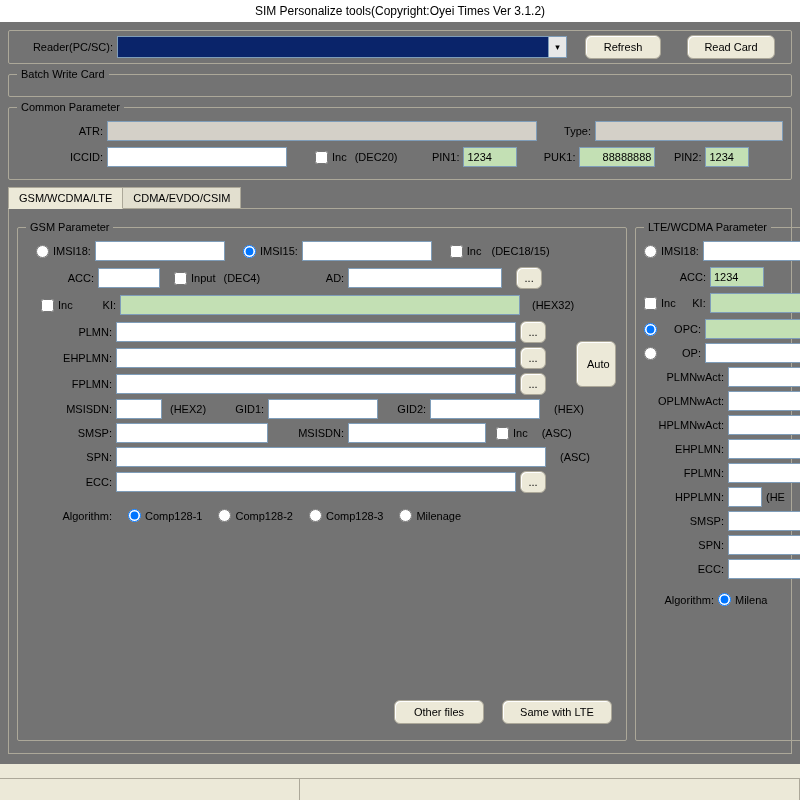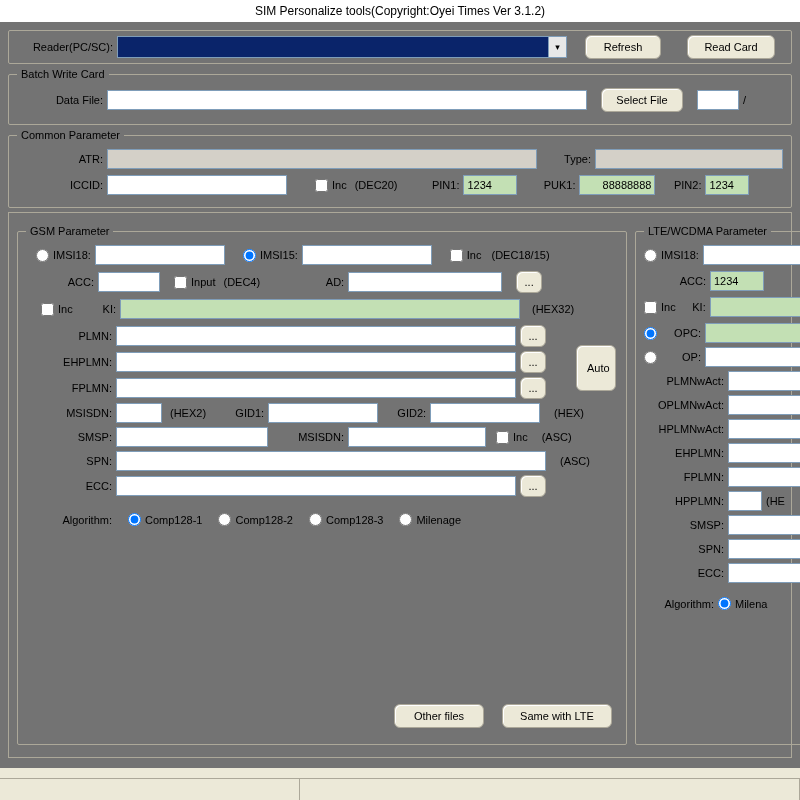--- a/index.html
+++ b/index.html
@@ -157,29 +157,20 @@
       <div class="dropdown-btn"></div>
     </div>
     <div style="width:10px;"></div>
     <button class="btn" style="width:76px;">Refresh</button>
     <div style="width:18px;"></div>
     <button class="btn" style="width:88px;">Read Card</button>
   </div>
 
   <fieldset class="group">
     <legend>Batch Write Card</legend>
-    <div class="row">
-      <span class="label-right" style="width:86px;">Data File:</span>
-      <input type="text" class="textbox" style="flex: 0 0 480px;" value="">
-      <div style="width:6px;"></div>
-      <button class="btn" style="width:82px;">Select File</button>
-      <div style="width:6px;"></div>
-      <input type="text" class="textbox" style="width: 42px;">
-      <span>/</span>
-    </div>
   </fieldset>
 
   <fieldset class="group">
     <legend>Common Parameter</legend>
     <div class="row">
       <span class="label-right" style="width:86px;">ATR:</span>
       <input type="text" class="textbox gray" style="flex: 0 0 430px;" value="">
       <span class="label-right" style="width:50px;">Type:</span>
       <input type="text" class="textbox gray" style="flex: 1 1 0%;" value="">
     </div>
@@ -194,20 +185,24 @@
       <span style="margin-left:4px;">(DEC20)</span>
       <span class="label-right" style="width:58px;">PIN1:</span>
       <input type="text" class="textbox green" style="width: 54px;" value="1234">
       <span class="label-right" style="width:54px;">PUK1:</span>
       <input type="text" class="textbox green" style="width: 76px; text-align: right;" value="88888888">
       <span class="label-right" style="width:42px;">PIN2:</span>
       <input type="text" class="textbox green" style="width: 44px;" value="1234">
     </div>
   </fieldset>
 
+  <div class="tabs">
+    <div class="tab active">GSM/WCDMA/LTE</div>
+    <div class="tab inactive">CDMA/EVDO/CSIM</div>
+  </div>
   <div class="tab-body">
 
     <div class="col-left">
       <fieldset class="group" style="height:520px; position:relative;">
         <legend>GSM Parameter</legend>
 
         <div class="row">
           <span style="width:6px;"></span>
           <label class="radio">
               <input type="radio" name="imsi" style="">

